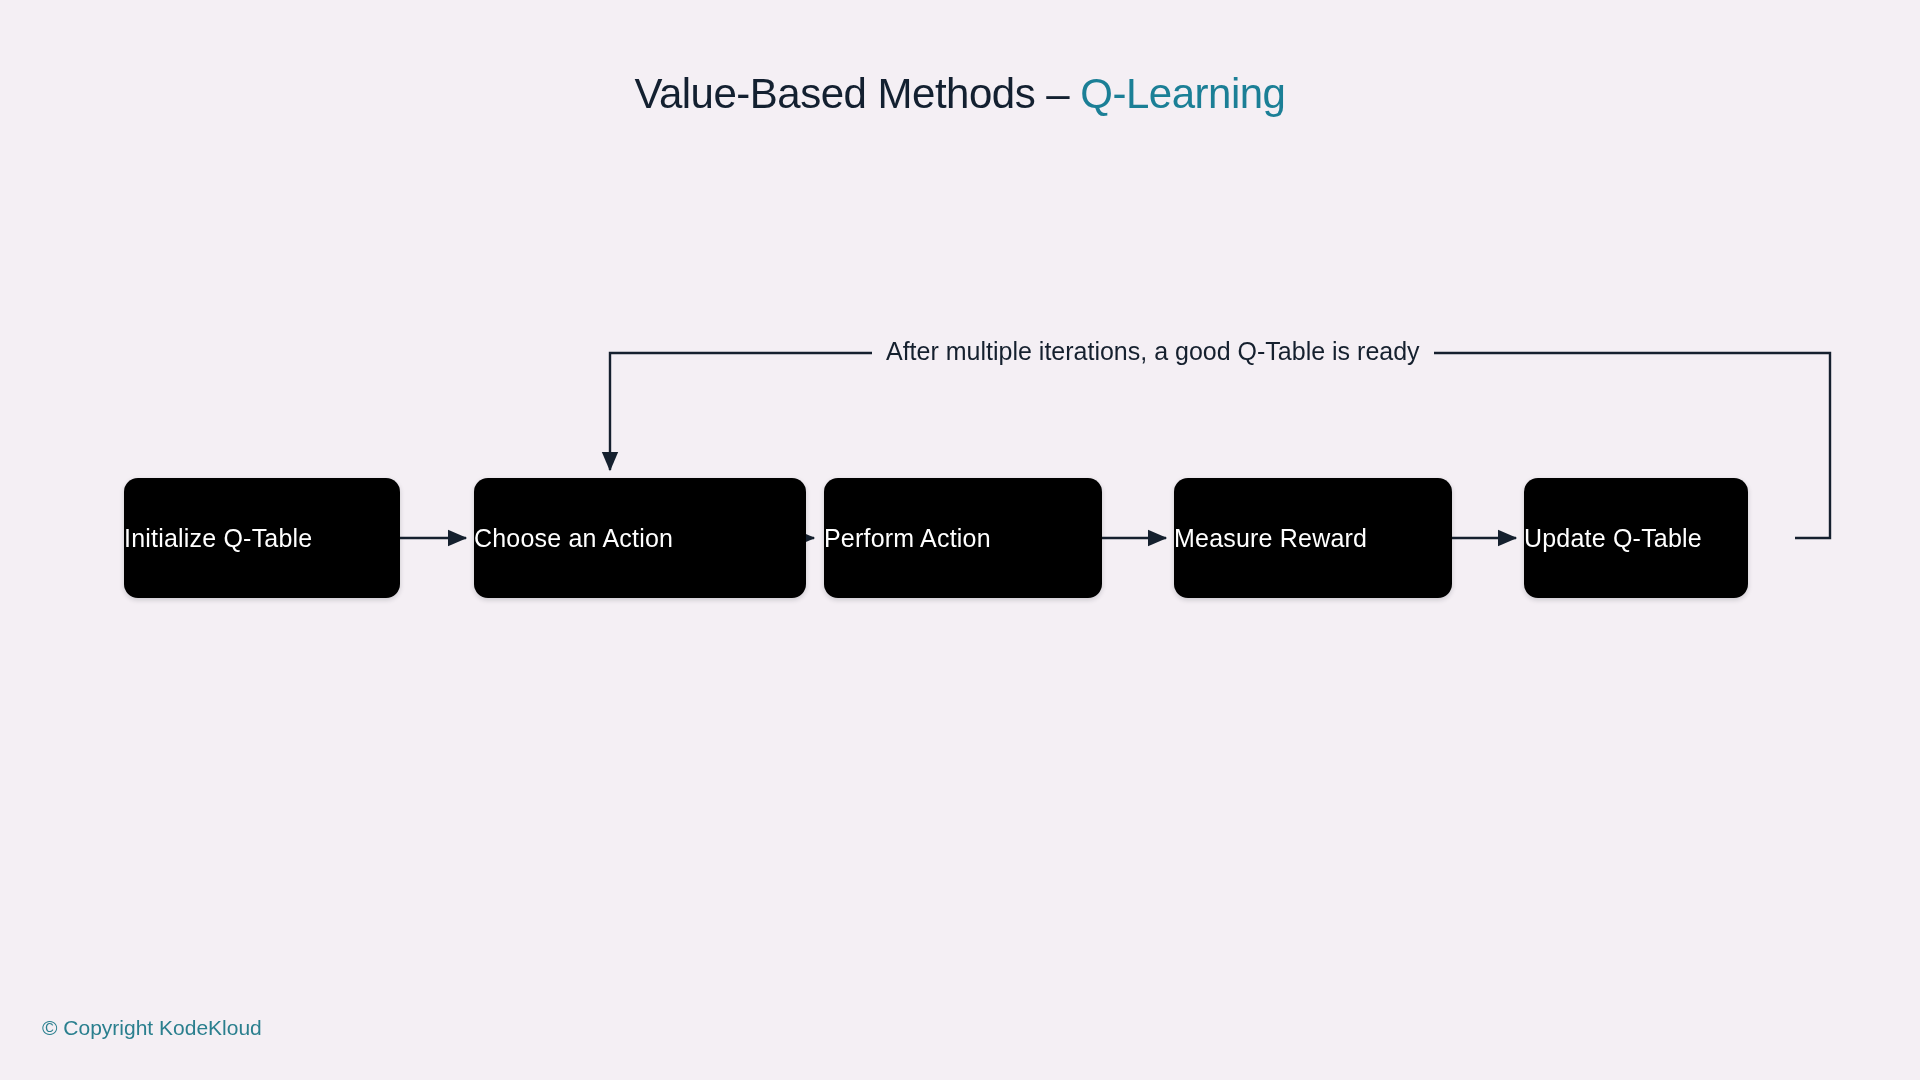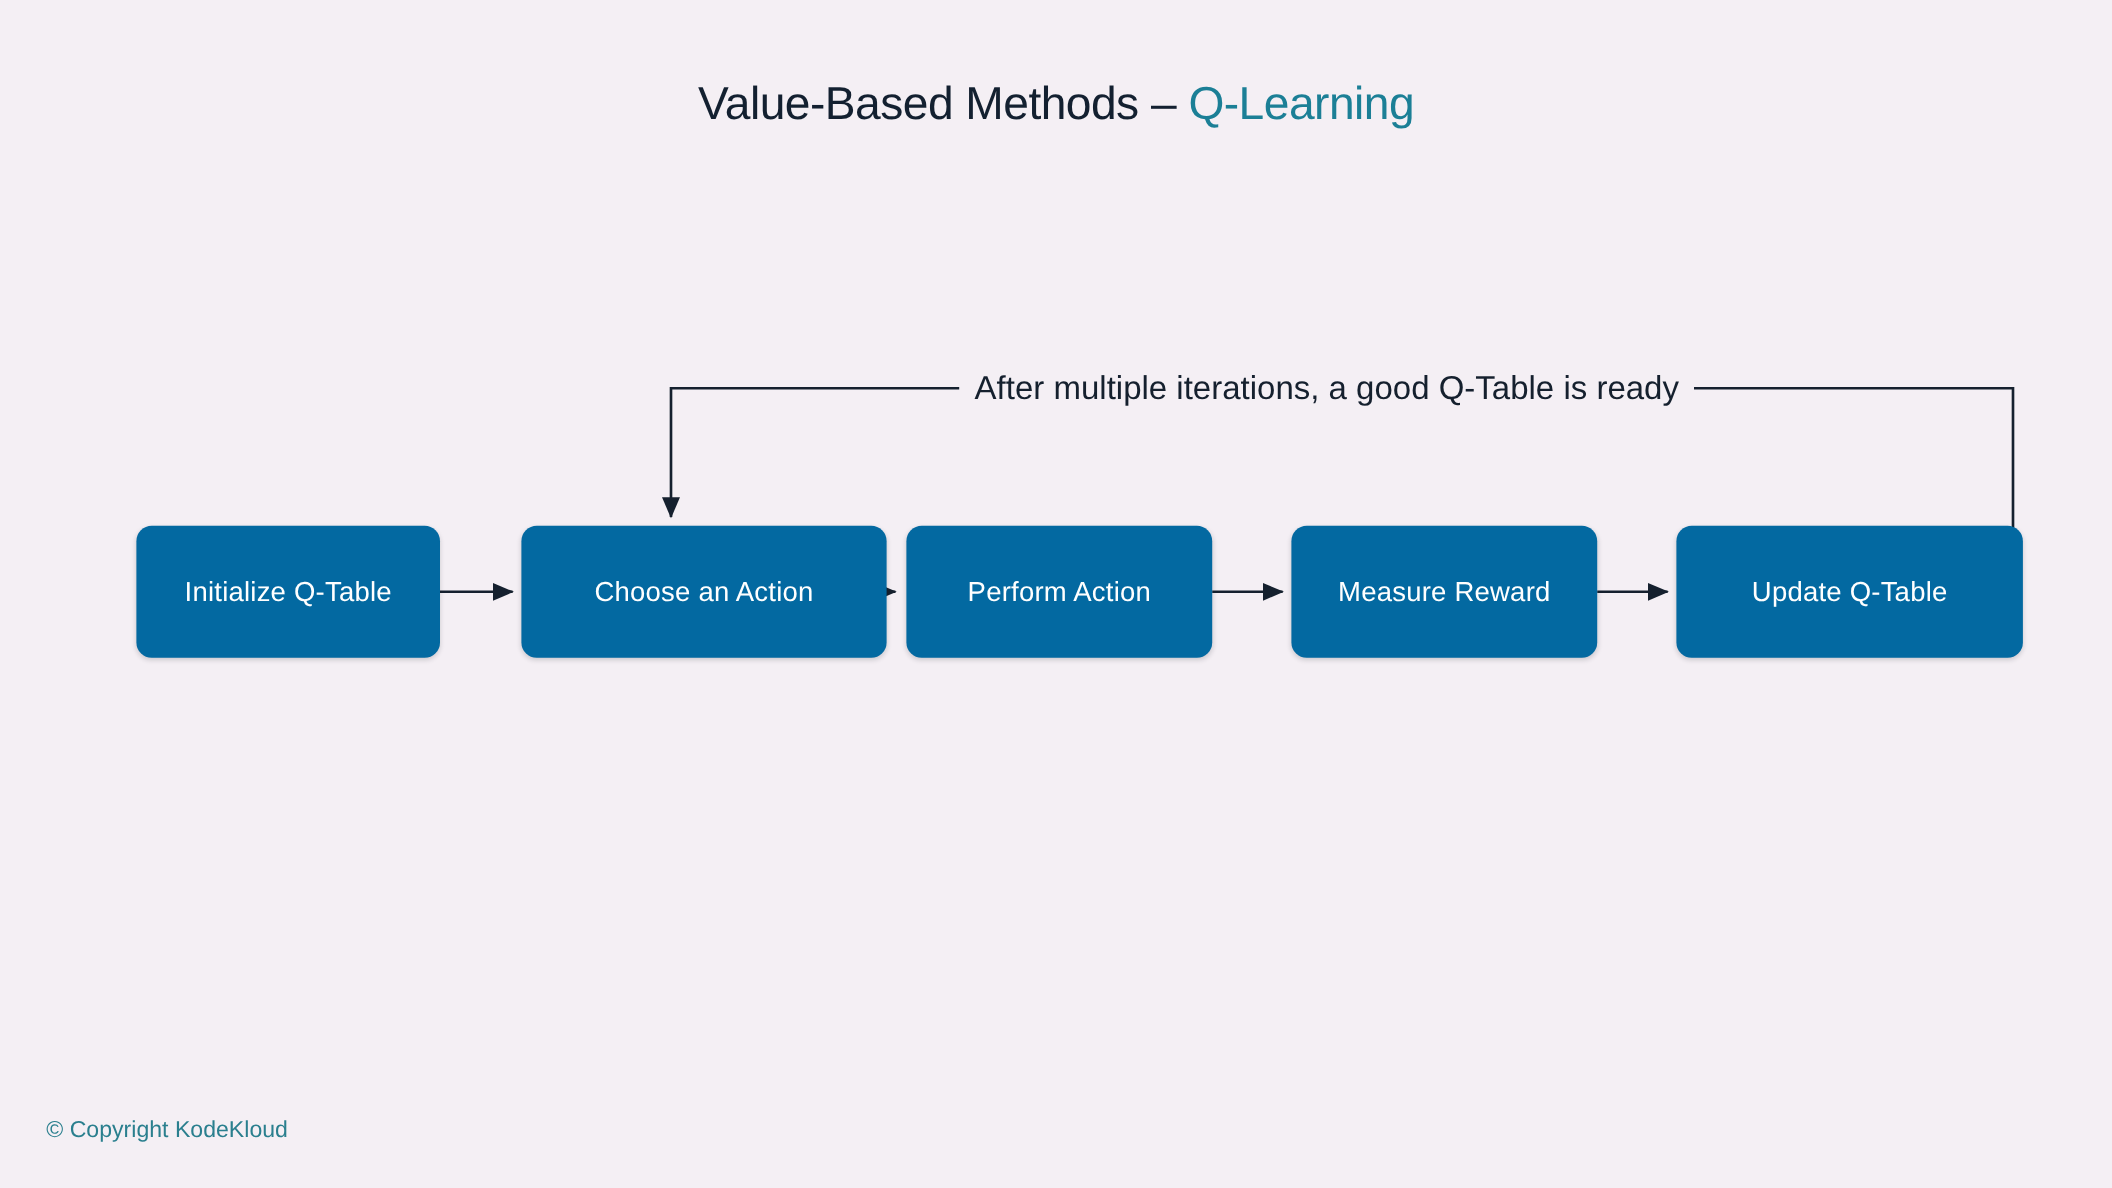--- a/index.html
+++ b/index.html
@@ -46,37 +46,37 @@
     position: absolute;
     left: 0;
     top: 0;
     width: 1920px;
     height: 1080px;
     pointer-events: none;
   }
 
   .node {
     position: absolute;
-    background: #0369a1;
+    background: #000000;
     border-radius: 14px;
     display: flex;
     align-items: center;
-    justify-content: center;
+    justify-content: flex-start;
     color: #ffffff;
     font-size: 25px;
     font-weight: 400;
     letter-spacing: 0.2px;
     white-space: nowrap;
     box-shadow: 0 2px 5px rgba(20,25,40,0.18);
     pointer-events: auto;
   }
 
   .loop-label {
     position: absolute;
-    font-size: 30px;
+    font-size: 25px;
     color: #15202e;
     white-space: nowrap;
     background: #f4eff4;
     padding: 0 14px;
     pointer-events: auto;
   }
 
   
   #copyright {
     position: absolute;
@@ -129,21 +129,21 @@
   </div>
 
   <div class="node" style="left:824px; top:478px; width:278px; height:120px;">
     <span>Perform Action</span>
   </div>
 
   <div class="node" style="left:1174px; top:478px; width:278px; height:120px;">
     <span>Measure Reward</span>
   </div>
 
-  <div class="node" style="left:1524px; top:478px; width:315px; height:120px;">
+  <div class="node" style="left:1524px; top:478px; width:224px; height:120px;">
     <span>Update Q-Table</span>
   </div>
 
   <div class="loop-label" style="left:872px; top:337px;">After multiple iterations, a good Q-Table is ready</div>
 
   <div id="copyright">© Copyright KodeKloud</div>
 
 
 </div>
 

